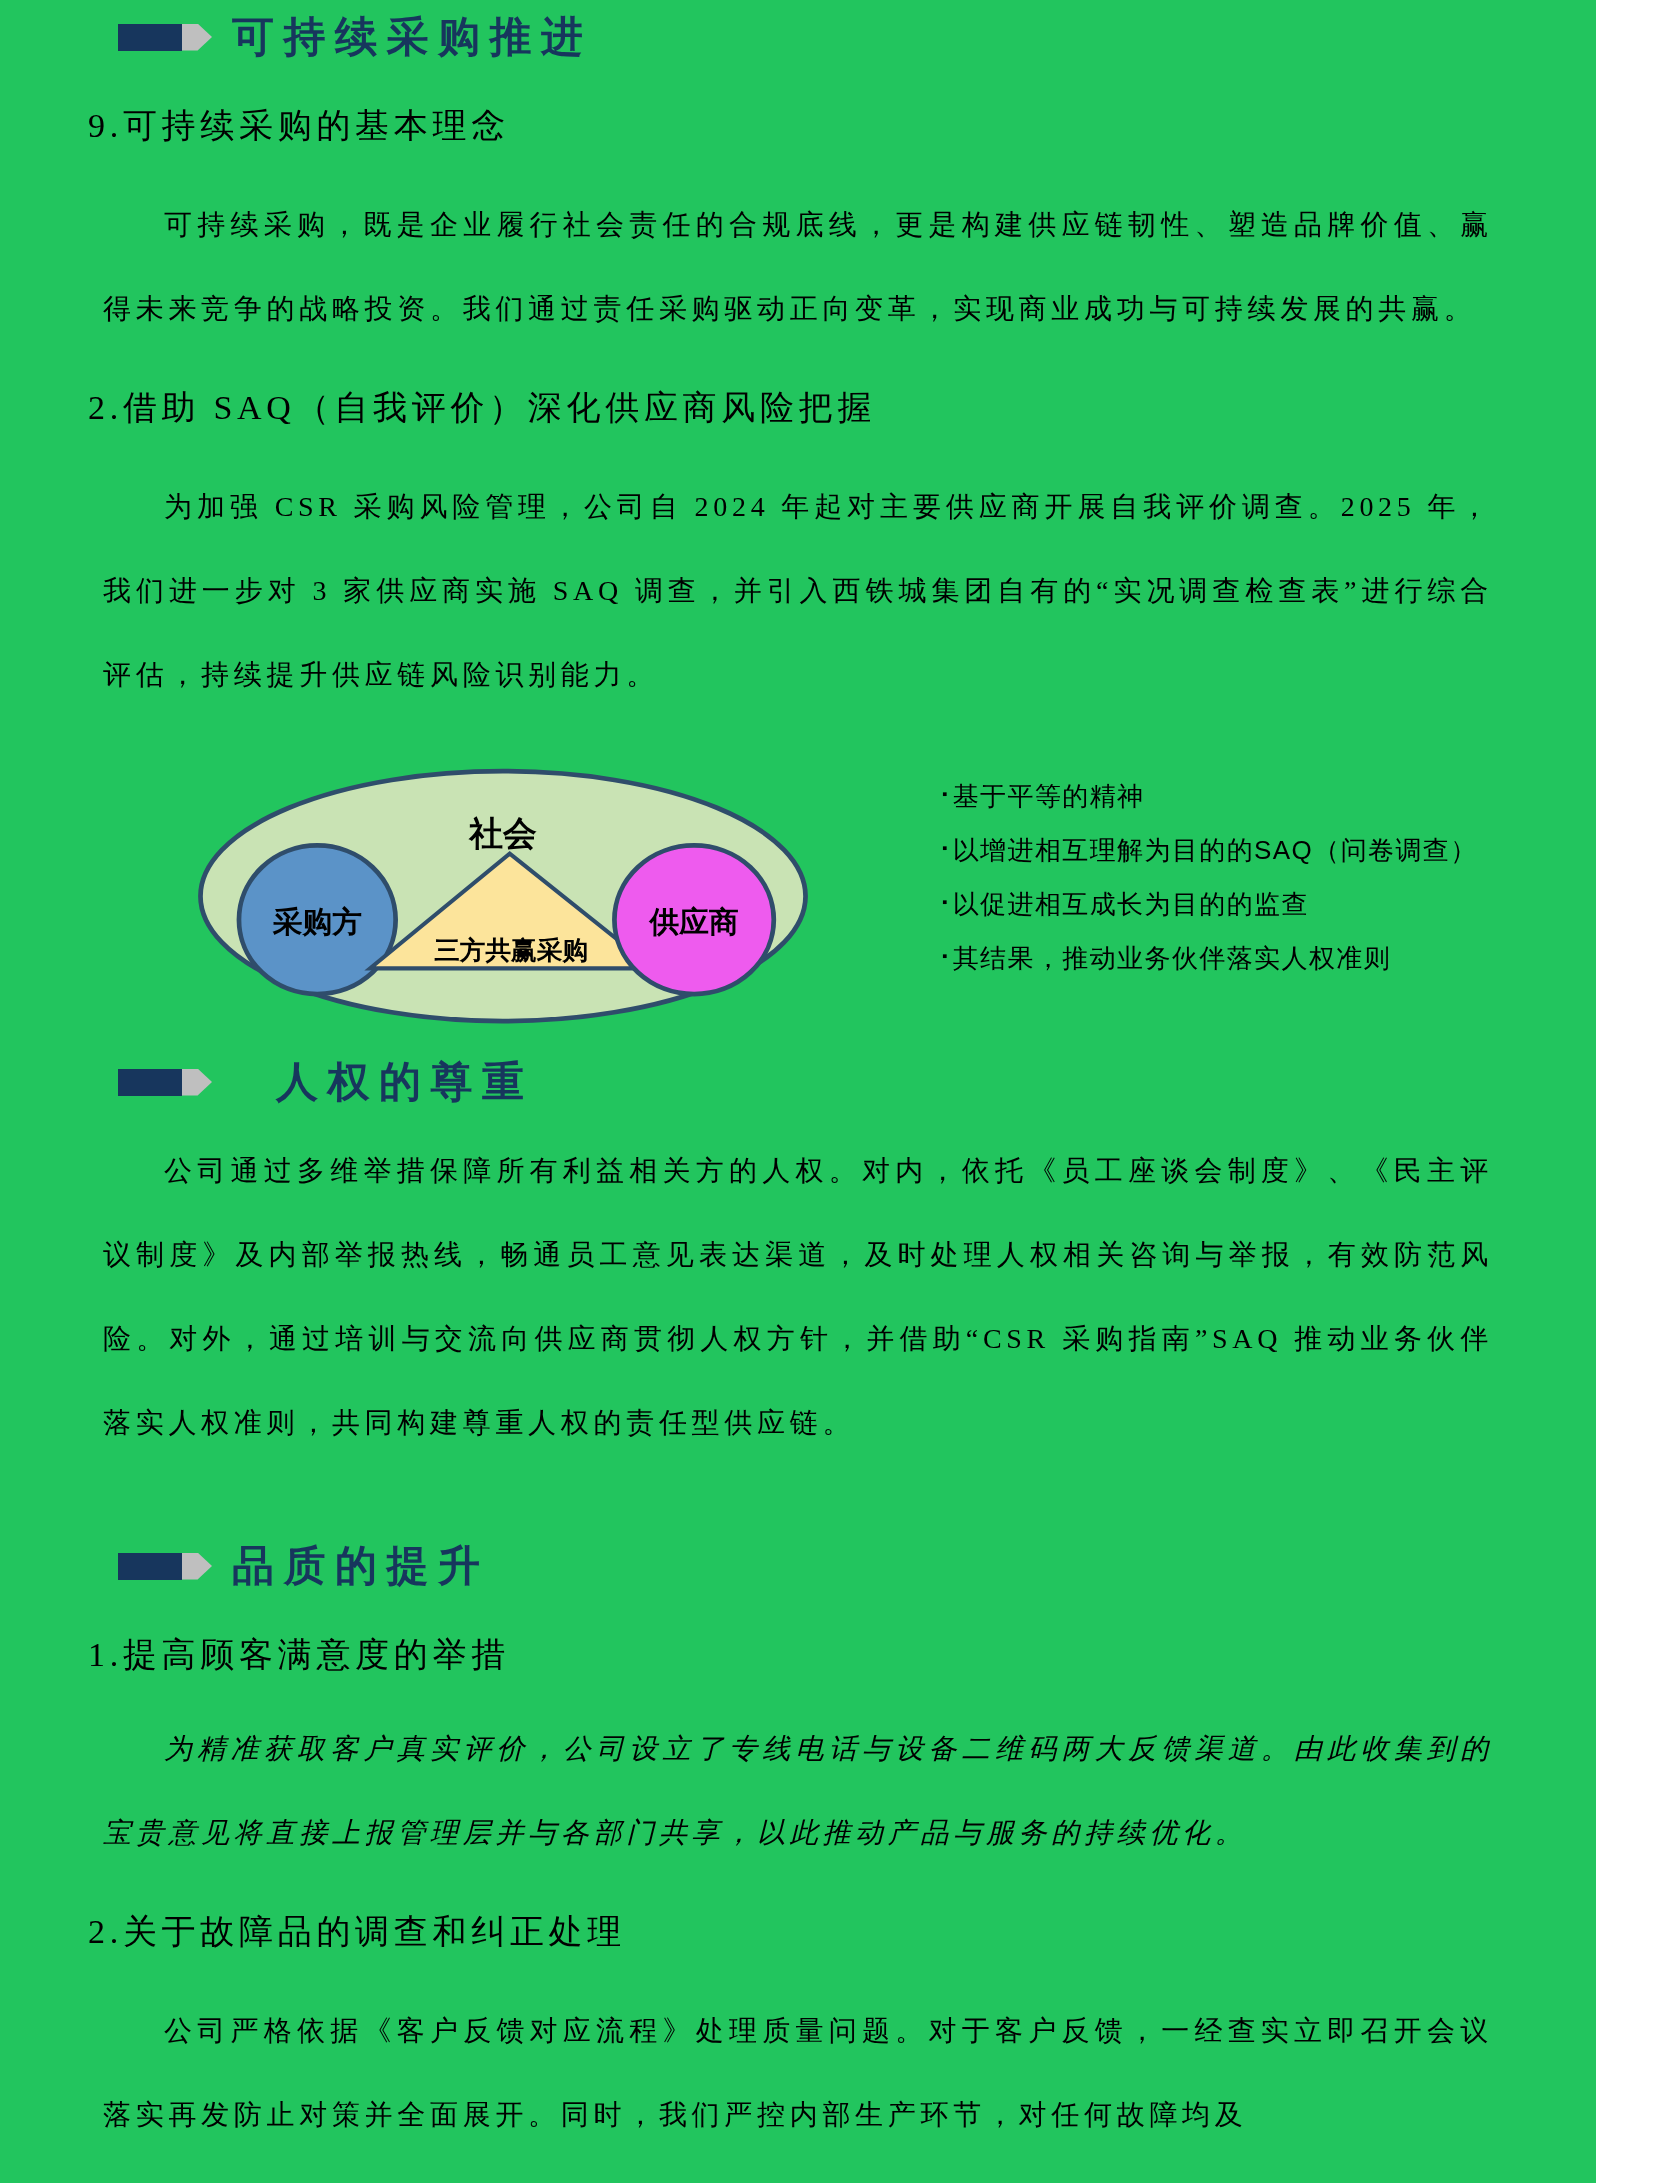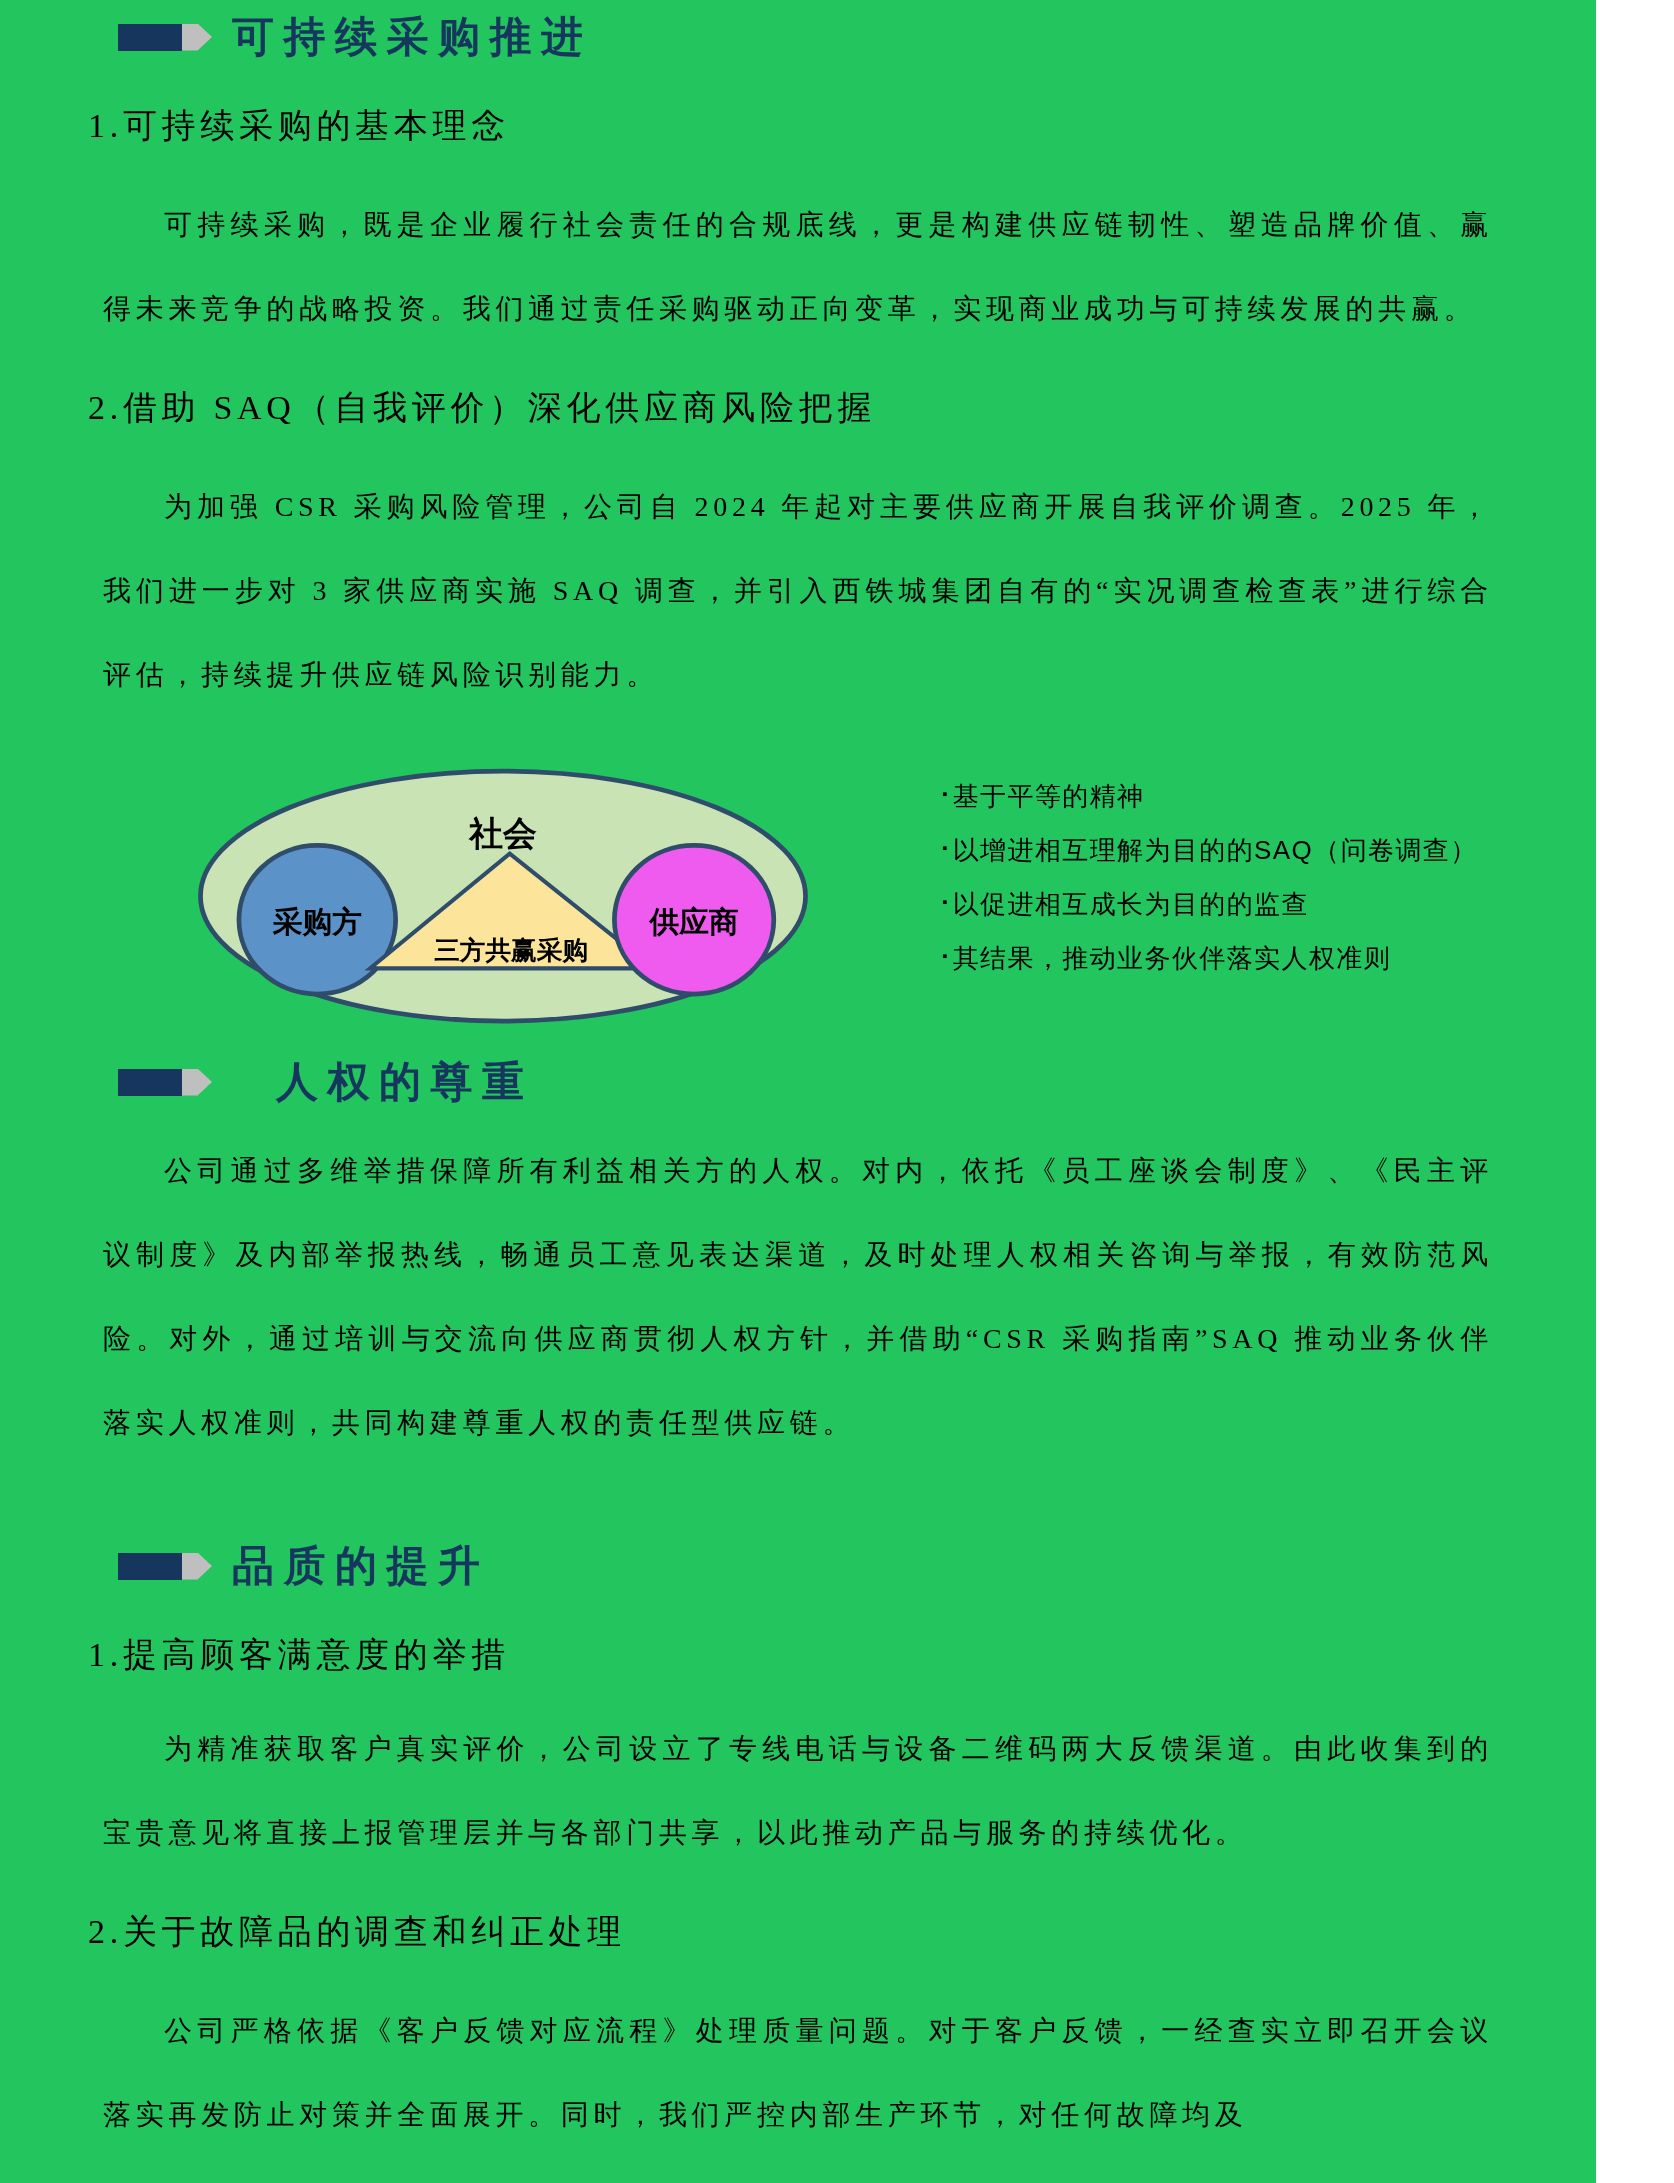--- a/index.html
+++ b/index.html
@@ -23,21 +23,21 @@
     letter-spacing:9.5px;font-family:"Liberation Sans","DejaVu Sans",sans-serif;
     white-space:nowrap;
   }
   
   .sub{font-size:34px;letter-spacing:4.7px;line-height:84px;margin:0;}
   .sub.m30{margin-top:20px;}
   .para{
     font-size:28px;letter-spacing:4.7px;line-height:84px;margin:15px;
     text-align:justify;text-indent:61px;
   }
-  .para.m15{margin-top:10px;}
+  .para.m15{margin-top:10px;font-style:italic;}
   .para.m30{margin-top:20px;}
   
   .figure-row{display:flex;margin-top:27px;height:284px;}
   .figure-svg{margin-left:101px;width:628px;height:284px;flex:0 0 auto;}
   .figure-bullets{
     margin-left:125px;padding-top:23.6px;
     font-family:"Liberation Sans","DejaVu Sans",sans-serif;
     font-weight:normal;font-size:26px;letter-spacing:1.4px;
   }
   .figure-bullets .b{line-height:51px;white-space:nowrap;}
@@ -54,21 +54,21 @@
   <div class="content">
 
     <div class="h-row h1">
       <span class="h-marker">
         <span class="h-bar"></span>
         <span class="h-tip"></span>
       </span>
       <span class="h-text">可持续采购推进</span>
     </div>
 
-    <p class="sub m30">1.可持续采购的基本理念</p>
+    <p class="sub m30">9.可持续采购的基本理念</p>
     <p class="para">可持续采购，既是企业履行社会责任的合规底线，更是构建供应链韧性、塑造品牌价值、赢得未来竞争的战略投资。我们通过责任采购驱动正向变革，实现商业成功与可持续发展的共赢。</p>
     <p class="sub">2.借助 SAQ（自我评价）深化供应商风险把握</p>
     <p class="para">为加强 CSR 采购风险管理，公司自 2024 年起对主要供应商开展自我评价调查。2025 年，我们进一步对 3 家供应商实施 SAQ 调查，并引入西铁城集团自有的“实况调查检查表”进行综合评估，持续提升供应链风险识别能力。</p>
 
     <div class="figure-row">
       <svg class="figure-svg" viewBox="0 0 930 420">
         <ellipse cx="465" cy="225" rx="448" ry="185" stroke="#2f4d6b" stroke-width="7" fill="#c9e3b4"></ellipse>
         <ellipse cx="190" cy="260" rx="116" ry="110" stroke="#2f4d6b" stroke-width="7" fill="#5b93c8"></ellipse>
         <polygon points="475,162 268,332 688,332" stroke="#2f4d6b" stroke-width="6" fill="#fce49b"></polygon>
         <ellipse cx="748" cy="260" rx="118" ry="110" stroke="#2f4d6b" stroke-width="7" fill="#ee5bee"></ellipse>

